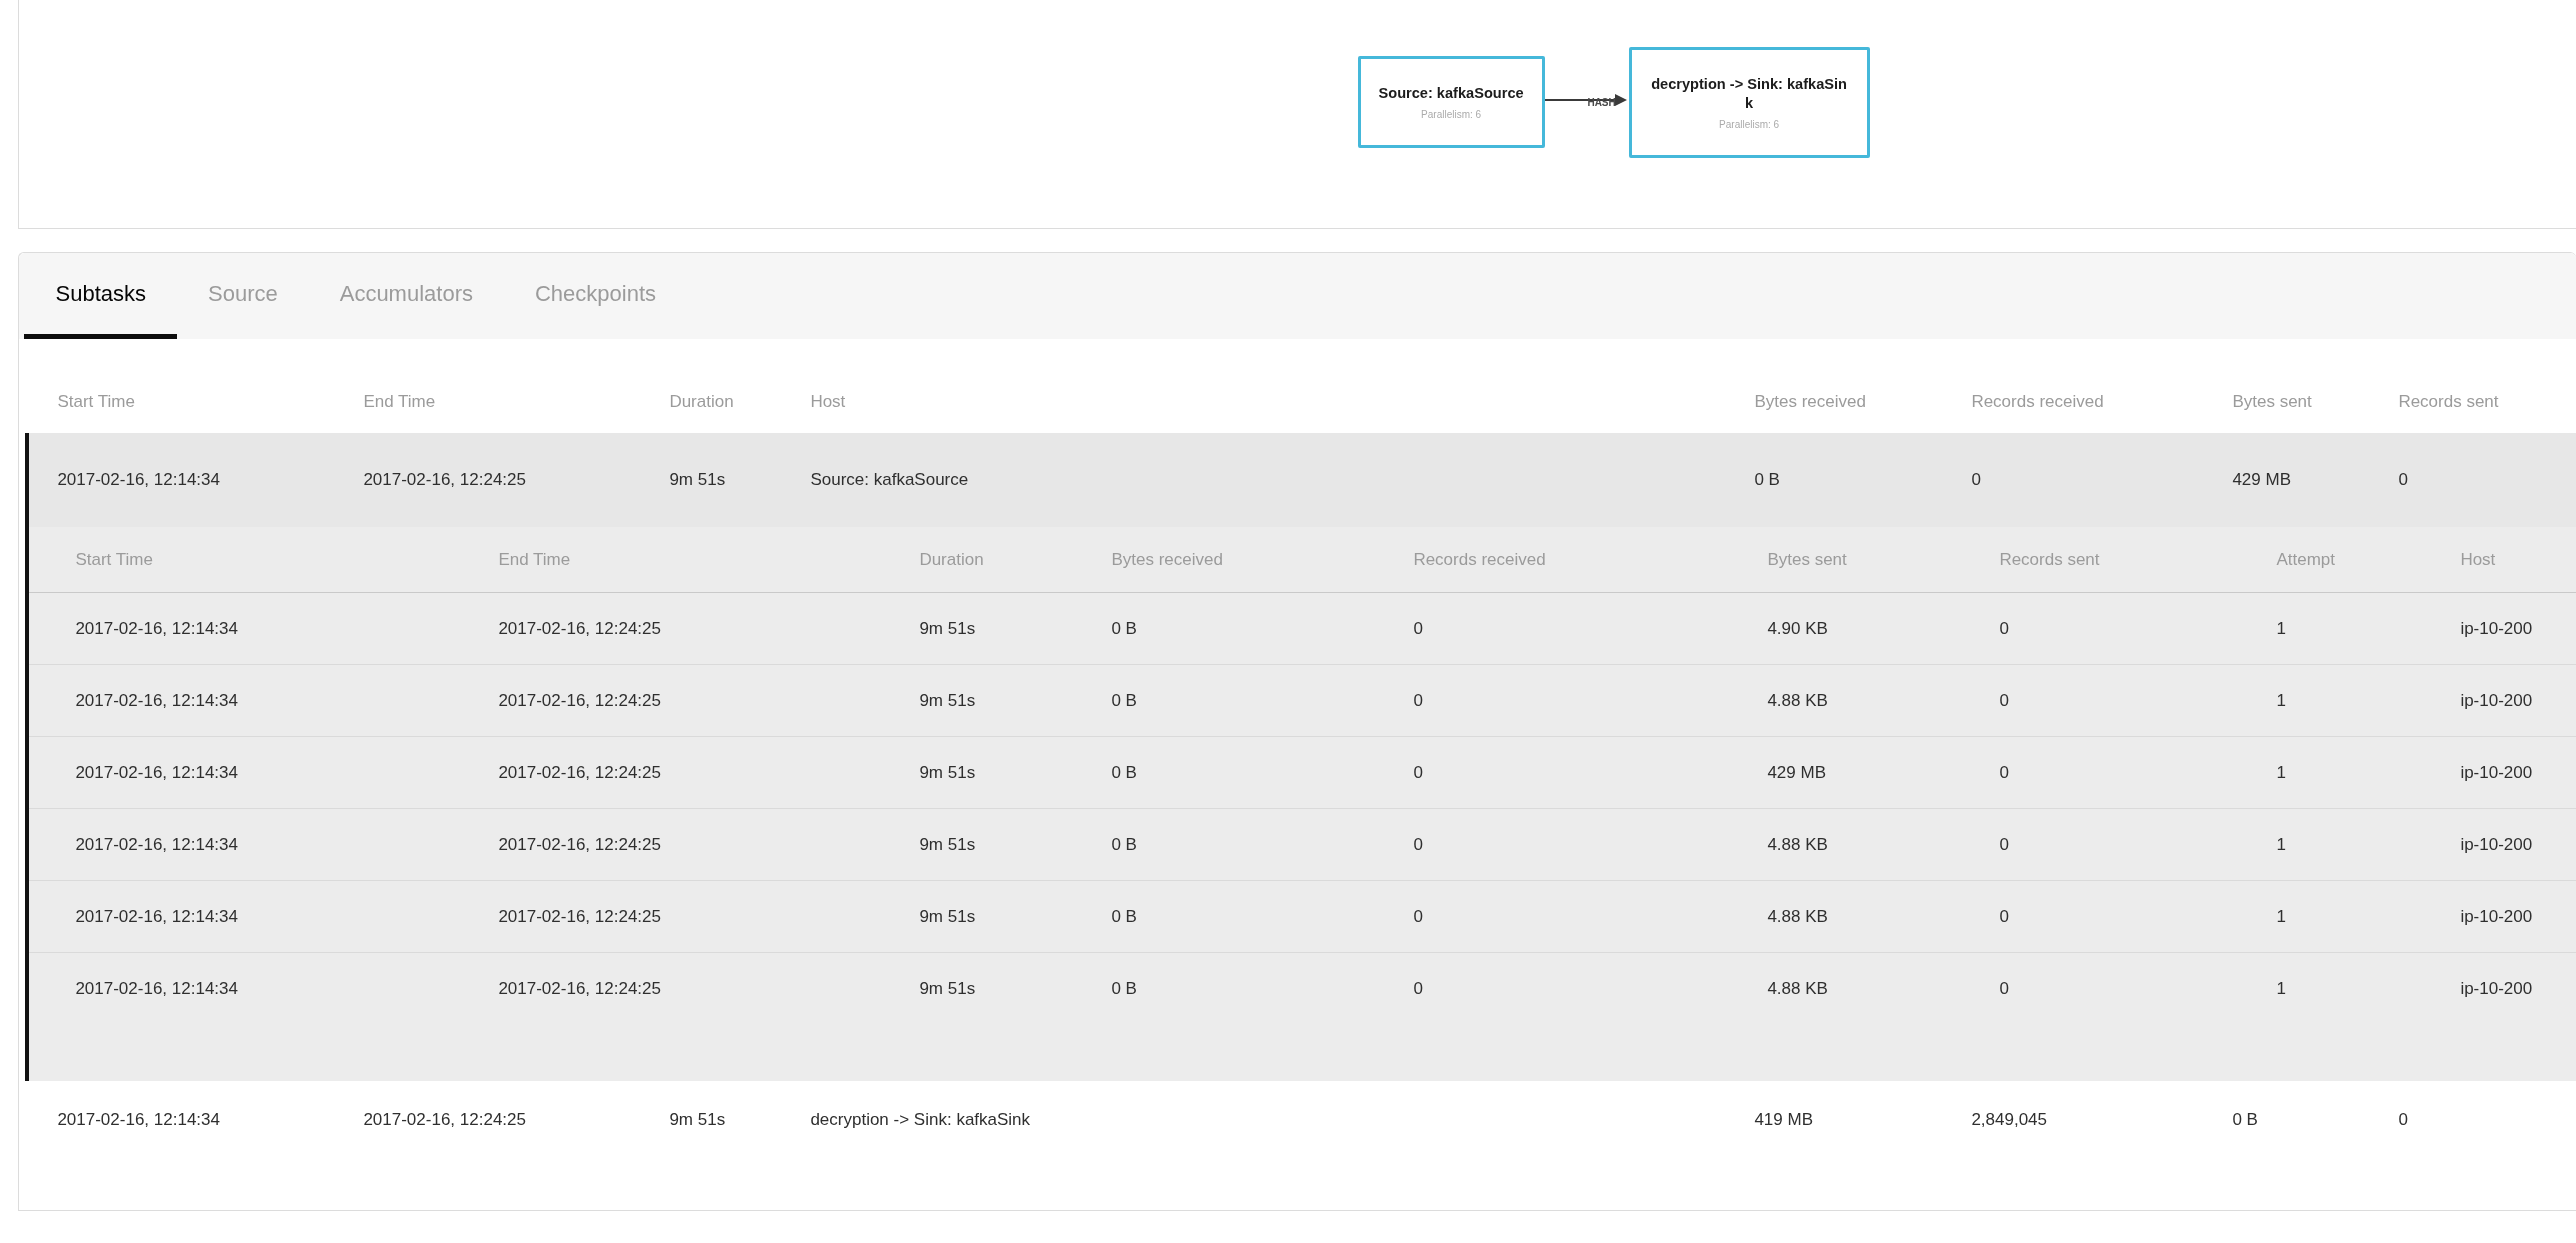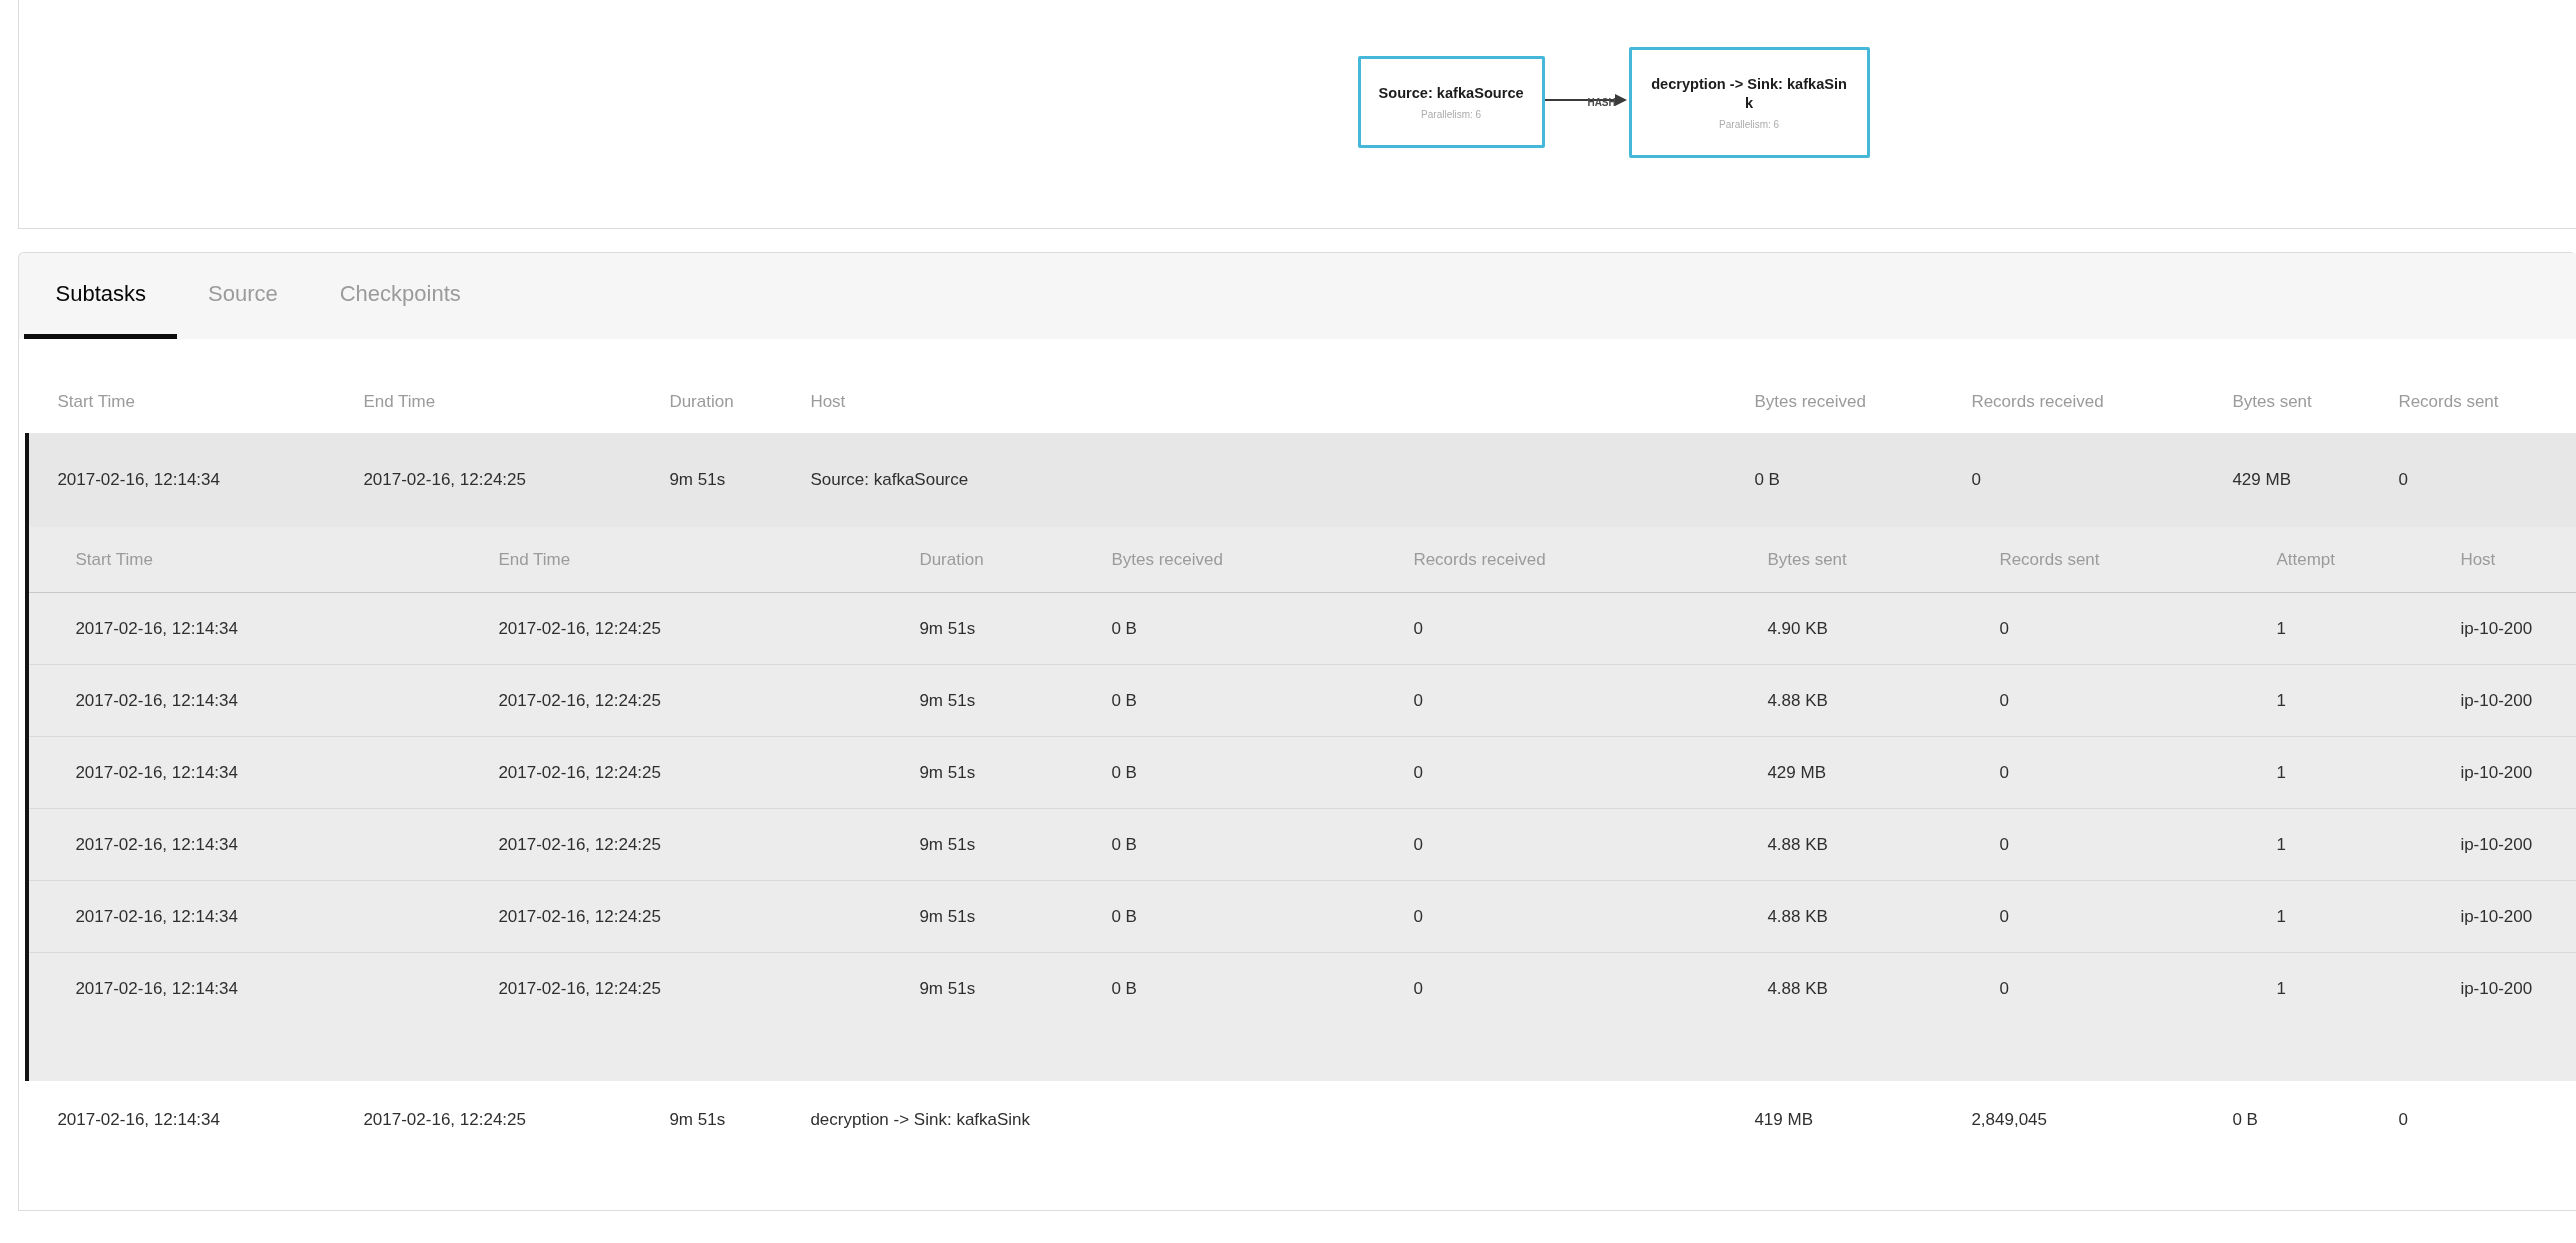--- a/index.html
+++ b/index.html
@@ -68,20 +68,21 @@
       <div class="nd-title">decryption -&gt; Sink: kafkaSink</div>
       <div class="nd-par">Parallelism: 6</div>
     </div>
   </div>
 
   <div class="main-panel">
 
     <div class="tabbar">
       <div class="tab active">Subtasks</div>
       <div class="tab">Source</div>
+      <div class="tab">Accumulators</div>
       <div class="tab">Checkpoints</div>
     </div>
 
     <div class="thead">
       <div class="cell">Start Time</div>
       <div class="cell">End Time</div>
       <div class="cell">Duration</div>
       <div class="cell">Host</div>
       <div class="cell">Bytes received</div>
       <div class="cell">Records received</div>

